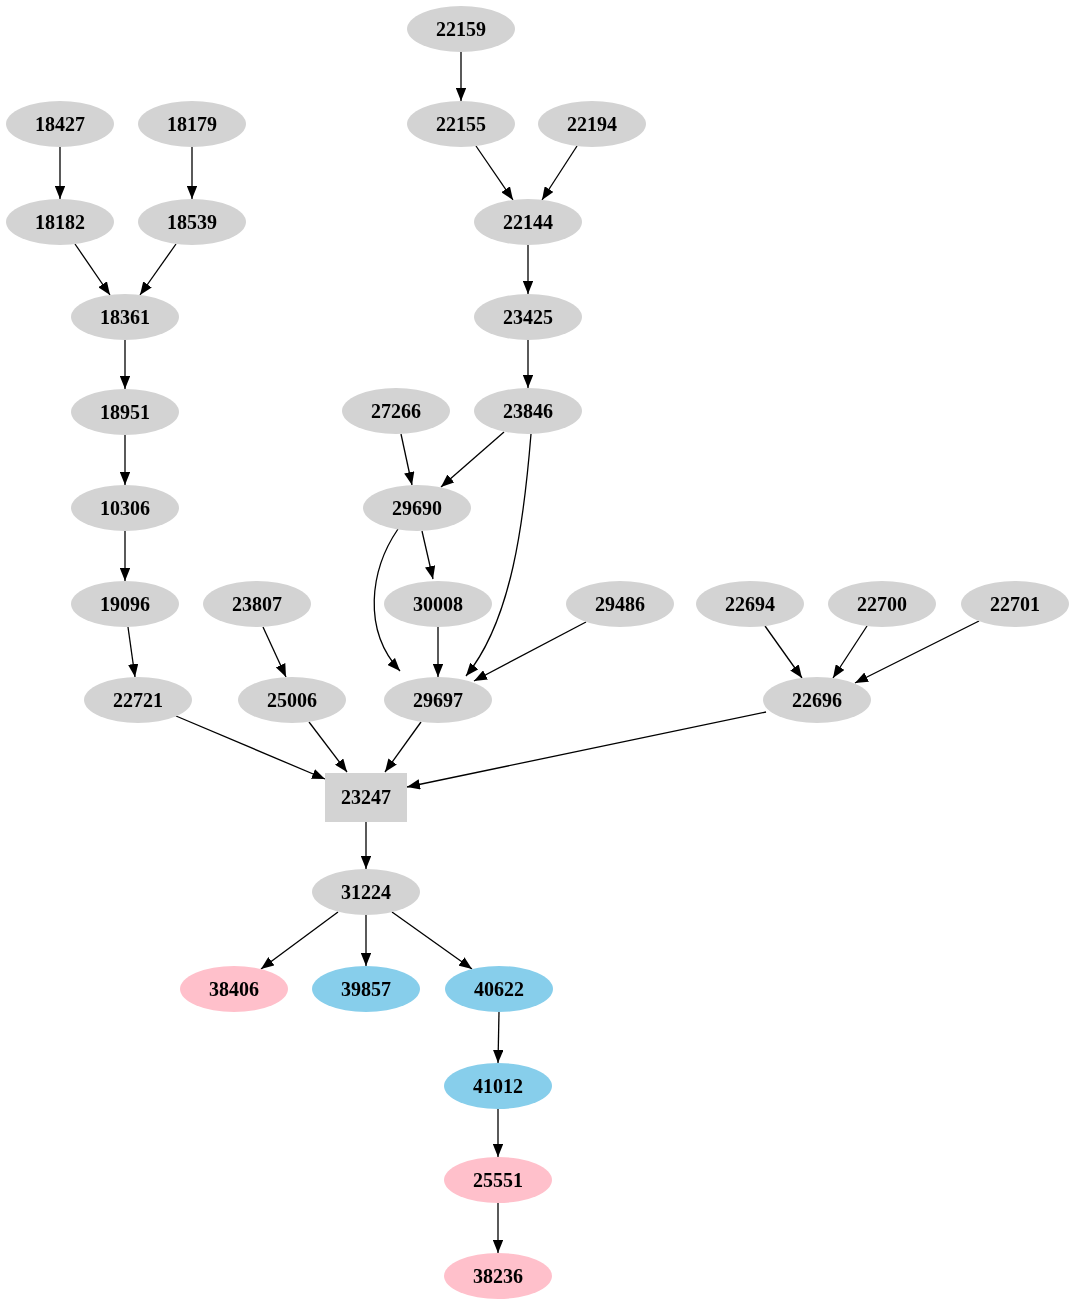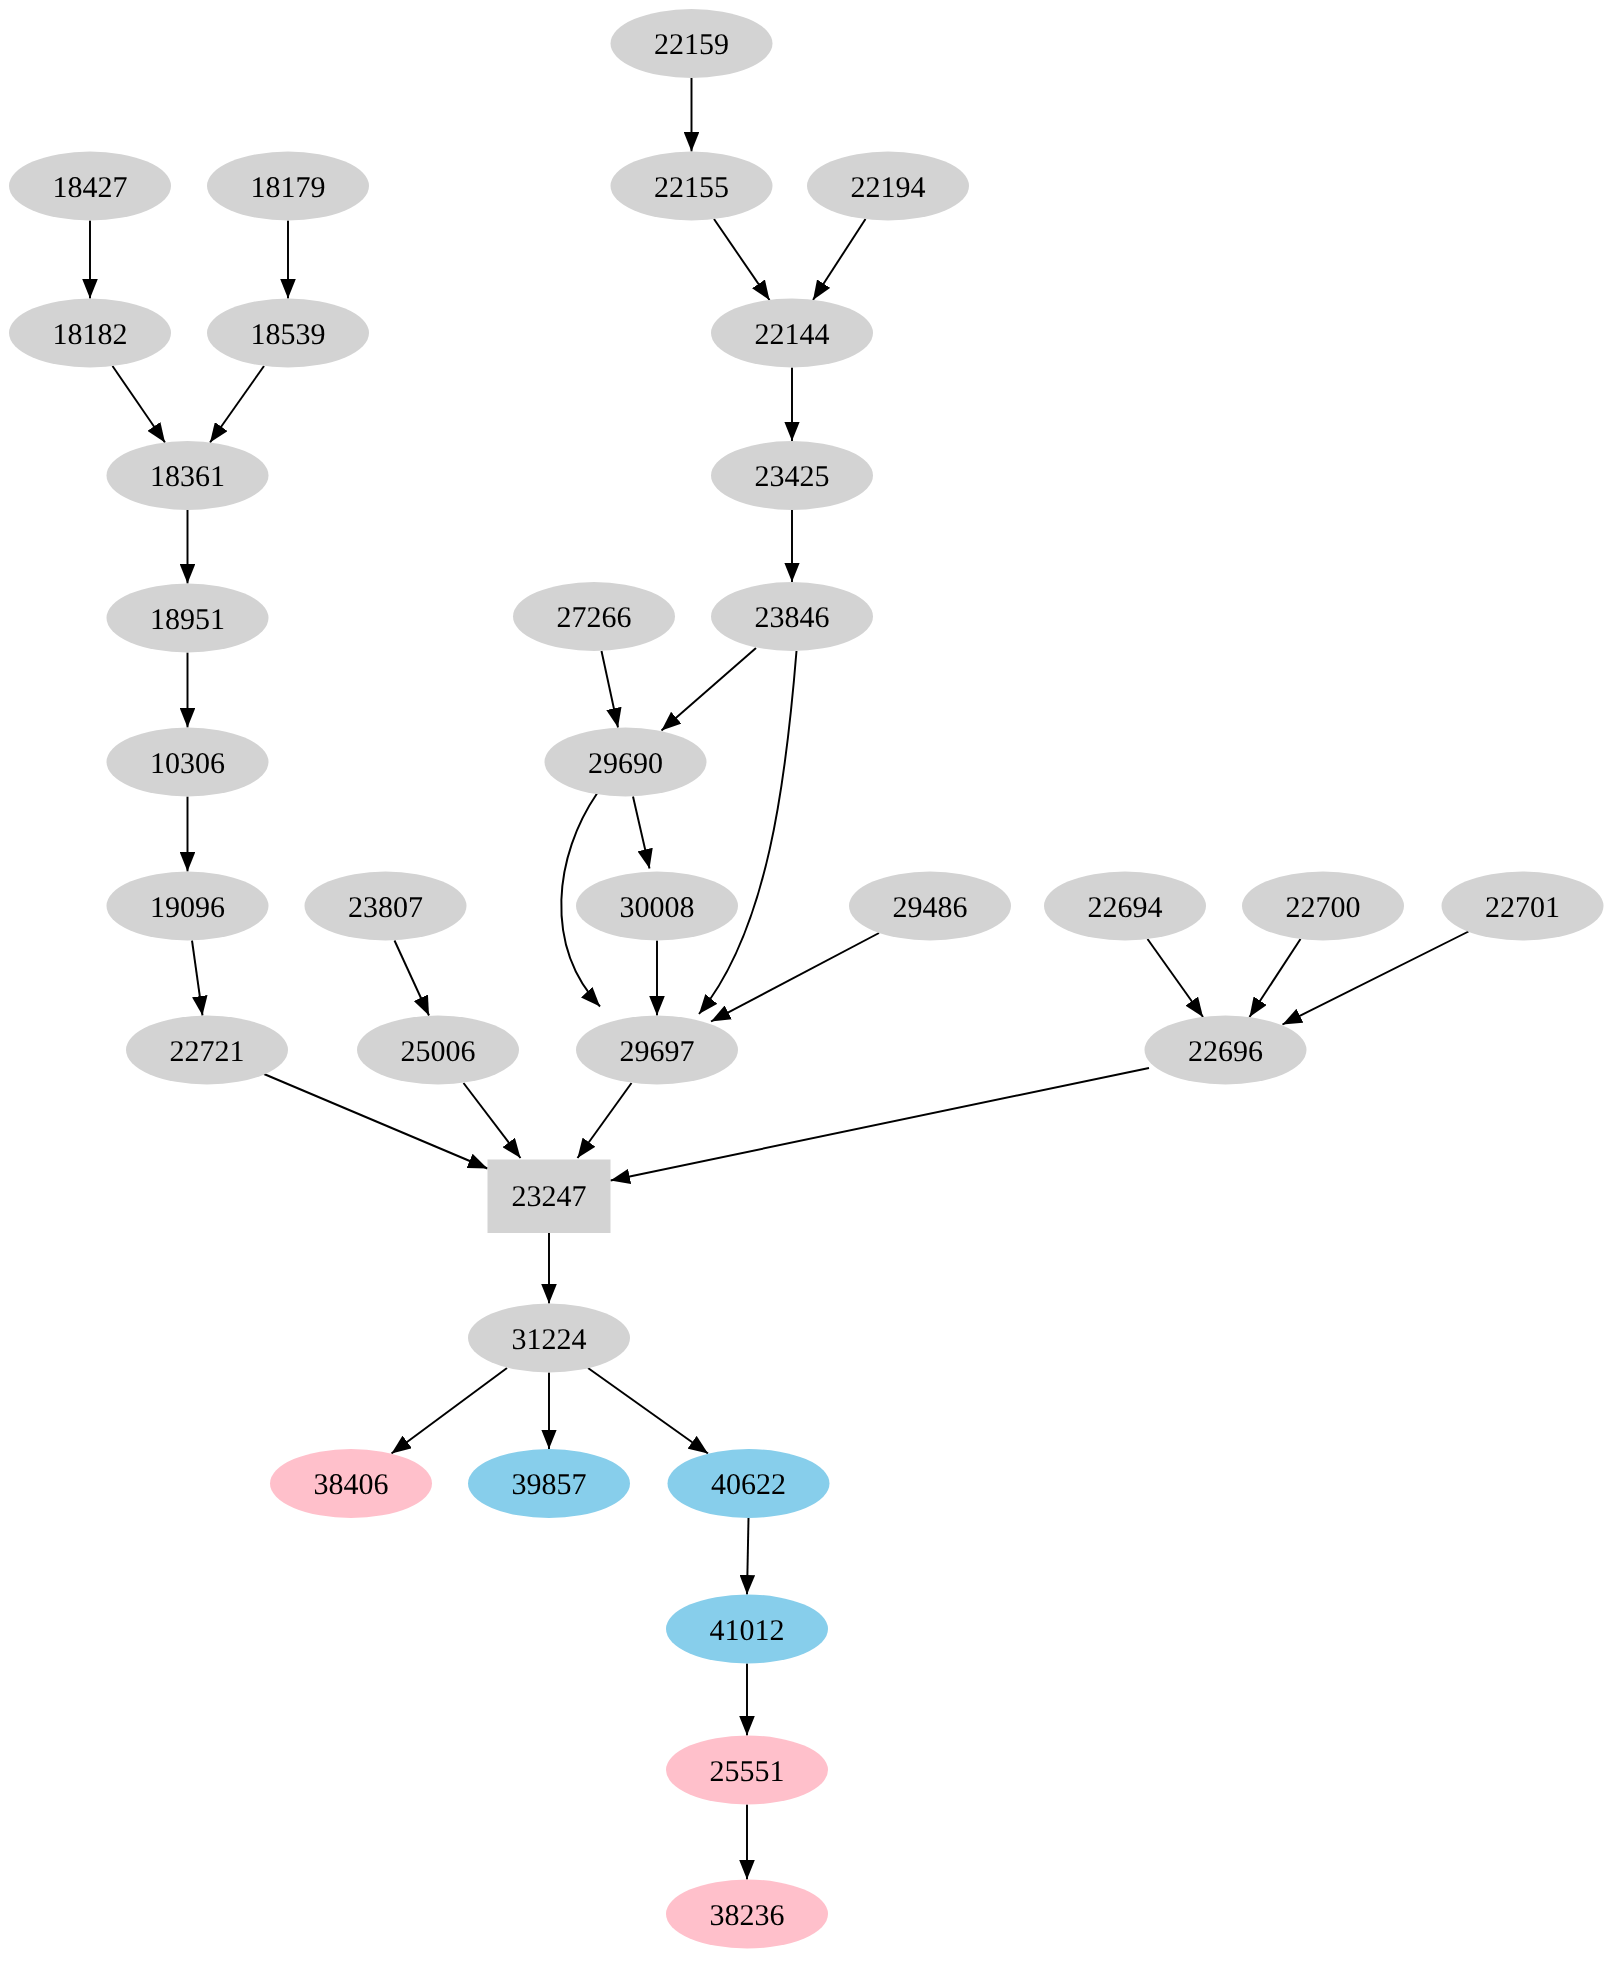--- a/index.html
+++ b/index.html
@@ -5,20 +5,21 @@
   html, body {
     margin: 0;
     padding: 0;
     background: #ffffff;
   }
   .canvas-wrap {
     width: 1074px;
     height: 1307px;
     background: #ffffff;
     position: relative;
+    font-weight: bold;
   }
   svg { display: block; }
   .edge {
     fill: none;
     stroke: #000000;
     stroke-width: 1.3;
   }
   .node ellipse, .node rect {
     stroke: none;
   }

